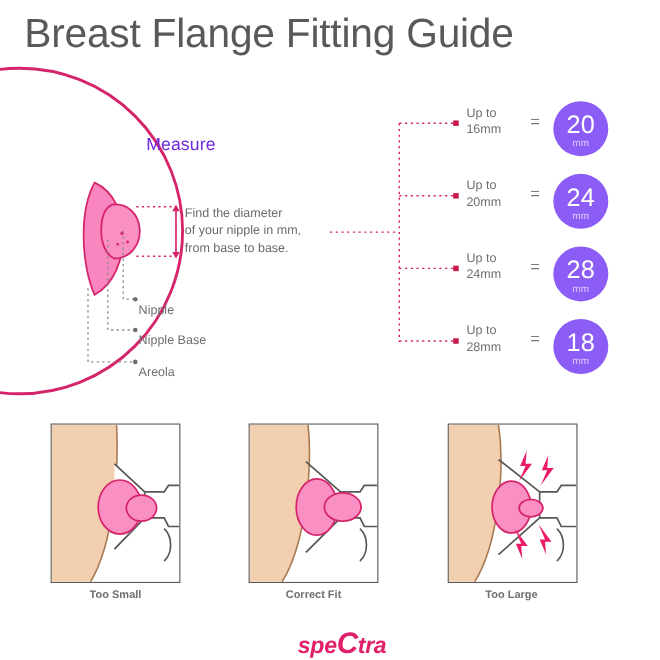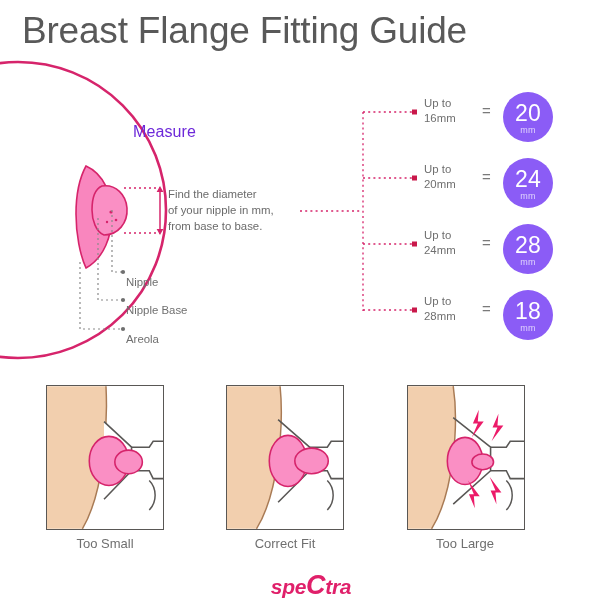--- a/index.html
+++ b/index.html
@@ -77,21 +77,21 @@
     background:#ffffff;
     overflow:hidden;
     box-sizing:border-box;
   }
   .p1{left:46px;} .p2{left:226px;} .p3{left:407px;}
   .panel svg{display:block;width:100%;height:100%;}
 
   .panel-label{
     position:absolute;top:536px;
     width:180px;text-align:center;
-    font-size:13px;color:#6f6f6f;
+    font-size:10px;color:#6f6f6f;font-weight:bold;
   }
   .l1{left:15px;} .l2{left:195px;} .l3{left:375px;}
 
   
   .logo{
     position:absolute;left:0;top:570px;width:600px;
     text-align:center;
     font-size:21px;
     font-style:italic;font-weight:700;
     color:#E0206A;

